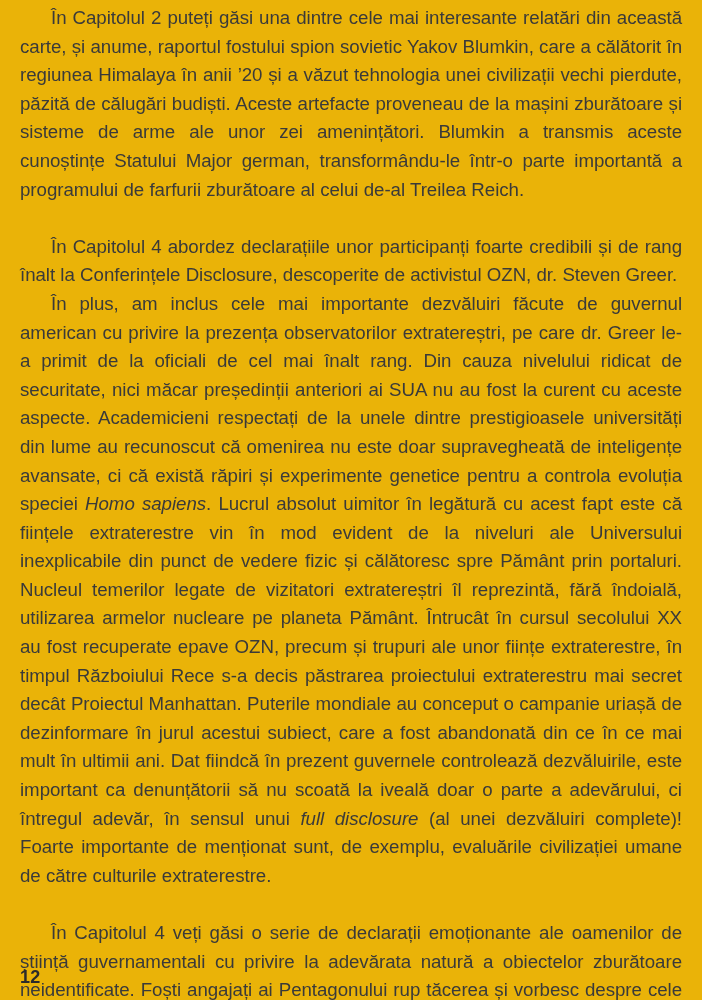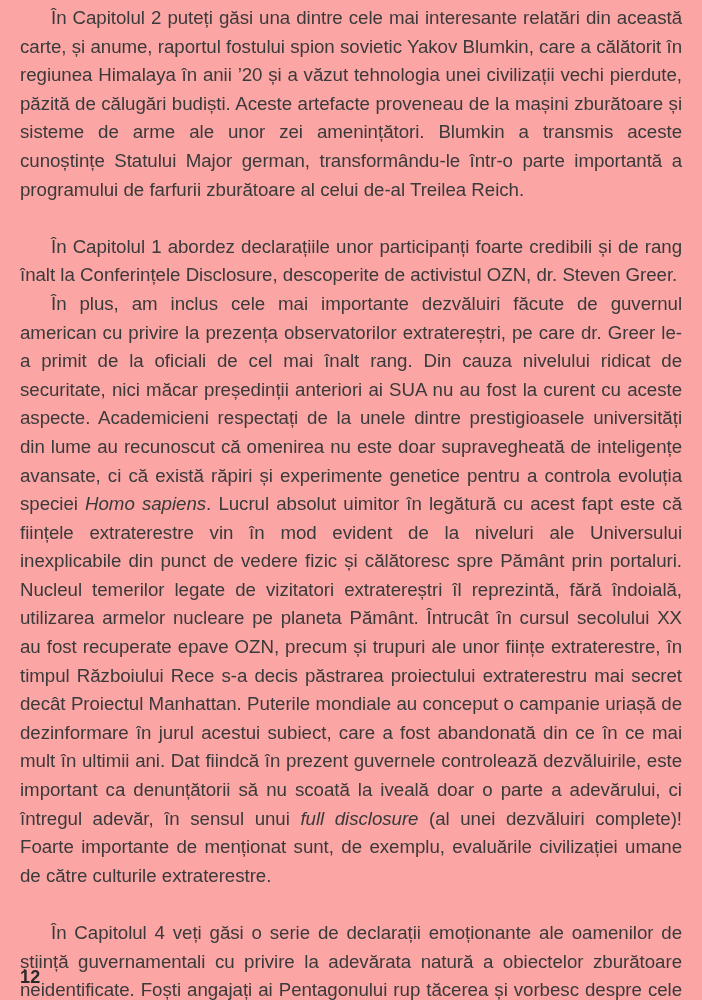--- a/index.html
+++ b/index.html
@@ -6,21 +6,21 @@
   html, body {
     margin: 0;
     padding: 0;
     background: #ffffff;
   }
 
   .page {
     position: relative;
     width: 702px;
     height: 1000px;
-    background: #fca5a5;
+    background: #eab308;
     overflow: hidden;
     box-sizing: border-box;
     font-family: "Liberation Sans", "DejaVu Sans", sans-serif;
     color: #3a3a3a;
   }
 
   .text-column {
     position: absolute;
     left: 20px;
     top: 4px;
@@ -68,21 +68,21 @@
 </style>
 </head>
 <body>
 
 <div class="page">
 
   <div class="text-column">
 
     <p class="para tight">În Capitolul 2 puteți găsi una dintre cele mai interesante relatări din această carte, și anume, raportul fostului spion sovietic Yakov Blumkin, care a călătorit în regiunea Himalaya în anii ’20 și a văzut tehnologia unei civilizații vechi pierdute, păzită de călugări budiști. Aceste artefacte proveneau de la mașini zburătoare și sisteme de arme ale unor zei amenințători. Blumkin a transmis aceste cunoștințe Statului Major german, transformându-le într-o parte importantă a programului de farfurii zburătoare al celui de-al Treilea Reich.</p>
 
-    <p class="para gap-before">În Capitolul 1 abordez declarațiile unor participanți foarte credibili și de rang înalt la Conferințele Disclosure, descoperite de activistul OZN, dr. Steven Greer.</p>
+    <p class="para gap-before">În Capitolul 4 abordez declarațiile unor participanți foarte credibili și de rang înalt la Conferințele Disclosure, descoperite de activistul OZN, dr. Steven Greer.</p>
 
     <p class="para tight">
       <span>În plus, am inclus cele mai importante dezvăluiri făcute de guvernul american cu privire la prezența observatorilor extratereștri, pe care dr. Greer le-a primit de la oficiali de cel mai înalt rang. Din cauza nivelului ridicat de securitate, nici măcar președinții anteriori ai SUA nu au fost la curent cu aceste aspecte. Academicieni respectați de la unele dintre prestigioasele universități din lume au recunoscut că omenirea nu este doar supravegheată de inteligențe avansate, ci că există răpiri și experimente genetice pentru a controla evoluția speciei </span><em class="italic">Homo sapiens</em><span>. Lucrul absolut uimitor în legătură cu acest fapt este că ființele extraterestre vin în mod evident de la niveluri ale Universului inexplicabile din punct de vedere fizic și călătoresc spre Pământ prin portaluri. Nucleul temerilor legate de vizitatori extratereștri îl reprezintă, fără îndoială, utilizarea armelor nucleare pe planeta Pământ. Întrucât în cursul secolului XX au fost recuperate epave OZN, precum și trupuri ale unor ființe extraterestre, în timpul Războiului Rece s-a decis păstrarea proiectului extraterestru mai secret decât Proiectul Manhattan. Puterile mondiale au conceput o campanie uriașă de dezinformare în jurul acestui subiect, care a fost abandonată din ce în ce mai mult în ultimii ani. Dat fiindcă în prezent guvernele controlează dezvăluirile, este important ca denunțătorii să nu scoată la iveală doar o parte a adevărului, ci întregul adevăr, în sensul unui </span><em class="italic">full disclosure</em><span> (al unei dezvăluiri complete)! Foarte importante de menționat sunt, de exemplu, evaluările civilizației umane de către culturile extraterestre.</span>
     </p>
 
     <p class="para gap-before">În Capitolul 4 veți găsi o serie de declarații emoționante ale oamenilor de știință guvernamentali cu privire la adevărata natură a obiectelor zburătoare neidentificate. Foști angajați ai Pentagonului rup tăcerea și vorbesc despre cele mai inexplicabile aspecte ale întregului fenomen, care are dimensiuni</p>
 
   </div>
 
   <div class="page-number">12</div>

